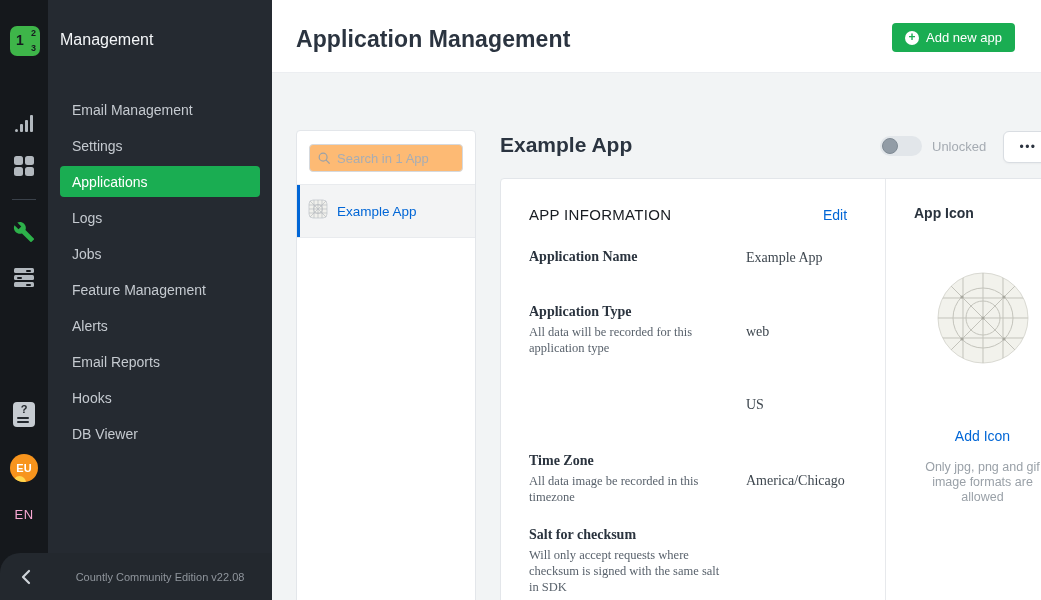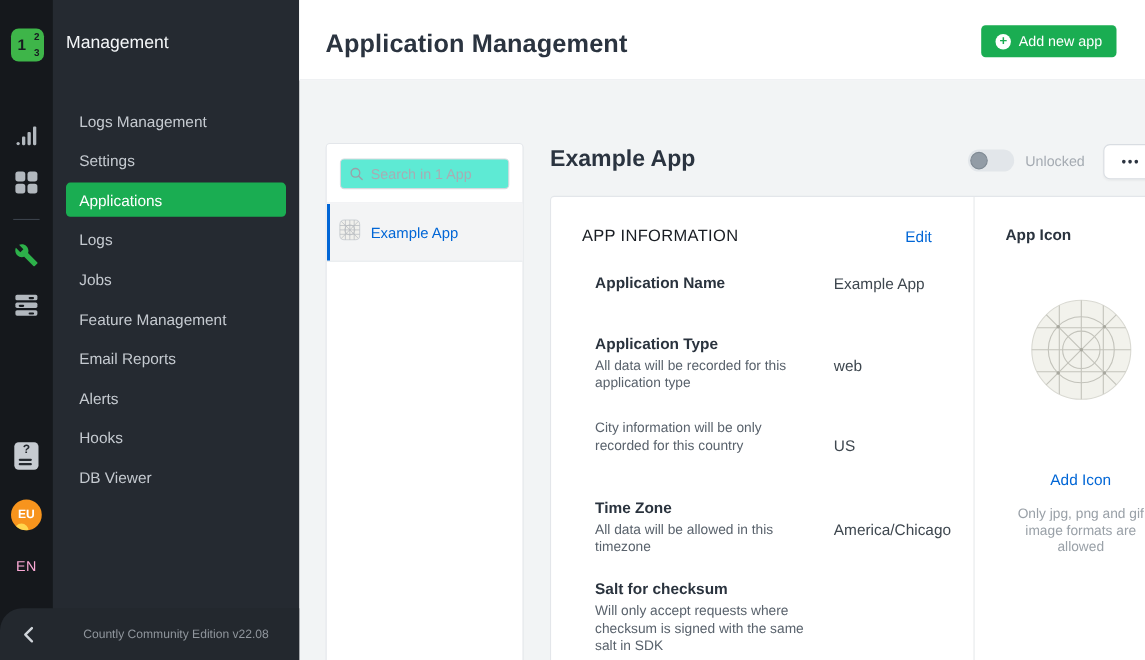--- a/index.html
+++ b/index.html
@@ -76,21 +76,21 @@
   .plus-ic{ width:14px; height:14px; border-radius:50%; background:#fff; color:var(--green);
     font-size:12px; font-weight:700; line-height:13px; text-align:center; }
 
   .content{ position:absolute; left:0; top:73px; width:100%; height:527px; }
 
   
   .list-card{ position:absolute; left:24px; top:57px; width:180px; height:480px;
     background:#fff; border:1px solid var(--card-border); border-radius:4px 4px 0 0; }
   .search-wrap{ position:relative; margin:13px 12px 12px; }
   .search-input{ width:100%; height:28px; border:1px solid #d5d9de; border-radius:4px;
-    padding:0 6px 0 27px; font-size:13px; font-family:inherit; color:#3e474f; background:#5eead4; }
+    padding:0 6px 0 27px; font-size:13px; font-family:inherit; color:#3e474f; background:#fdba74; }
   .search-input::placeholder{ color:#a7adb4; }
   .search-ic{ position:absolute; left:8px; top:7px; }
   .list-divider{ height:1px; background:#e9ebee; }
   .app-row{ position:relative; height:53px; display:flex; align-items:center; padding-left:11px;
     cursor:pointer; border-bottom:1px solid #e9ebee; }
   .app-row.selected{ background:#f3f4f5; box-shadow:inset 3px 0 0 var(--blue); }
   .app-row-label{ margin-left:9px; font-size:13.5px; font-weight:500; color:var(--blue); }
 
   
   .detail-title{ position:absolute; left:228px; top:60px; font-size:21px; font-weight:600; color:#2b3440; }
@@ -103,21 +103,21 @@
     border:1px solid #d9dde2; border-radius:6px; box-shadow:0 1px 2px rgba(0,0,0,.04);
     font-size:12px; letter-spacing:1.5px; color:#2c3440; cursor:pointer; font-family:inherit; }
 
   
   .detail-card{ position:absolute; left:228px; top:105px; width:580px; height:460px;
     background:#fff; border:1px solid var(--card-border); border-radius:4px 4px 0 0; }
   .section-title{ position:absolute; left:28px; top:27px; font-size:15px; font-weight:400;
     color:#181c22; letter-spacing:.3px; }
   .edit-link{ position:absolute; left:322px; top:28px; font-size:14px; color:var(--blue);
     cursor:pointer; text-decoration:none; }
-  .field-row{ position:absolute; left:40px; width:345px; }
+  .field-row{ position:absolute; left:28px; width:345px;font-family:Liberation Serif, serif; }
   .field-label{ font-size:14px; font-weight:700; color:#2a333e; }
   .field-desc{ margin-top:4px; width:197px; font-size:12.5px; line-height:16px; color:#59626c; }
   .field-value{ position:absolute; left:217px; top:1px; font-size:14px; color:#3e474f; white-space:nowrap; }
   .field-row.has-desc .field-value{ top:20px; }
 
   
   .icon-panel{ position:absolute; left:384px; top:0; bottom:0; right:0; border-left:1px solid #e7e9ec; }
   .icon-panel-title{ position:absolute; left:28px; top:26px; font-size:14px; font-weight:700; color:#2a333e; }
   .app-circle{ position:absolute; left:50%; transform:translateX(-50%); top:92px; }
   .add-icon-link{ position:absolute; left:0; right:0; top:249px; text-align:center; font-size:14px;
@@ -179,28 +179,28 @@
         </span>
     </div>
     <div class="rail-icon lang" style="top:507px">
       <span>EN</span>
     </div>
   </div>
 
   <div class="menu">
     <div class="menu-title">Management</div>
     <div class="menu-items" id="menu-items">
-        <div class="menu-item">Logs Management</div>
+        <div class="menu-item">Email Management</div>
         <div class="menu-item">Settings</div>
         <div class="menu-item active">Applications</div>
         <div class="menu-item">Logs</div>
         <div class="menu-item">Jobs</div>
         <div class="menu-item">Feature Management</div>
+        <div class="menu-item">Alerts</div>
         <div class="menu-item">Email Reports</div>
-        <div class="menu-item">Alerts</div>
         <div class="menu-item">Hooks</div>
         <div class="menu-item">DB Viewer</div>
       </div>
   </div>
 
   <div class="sidebar-footer">
     <div class="collapse-btn">
       <svg width="14" height="16" viewBox="0 0 12 16">
           <polyline points="9,2 3,8 9,14" fill="none" stroke="#cfd4d9" stroke-width="2.2" stroke-linecap="round" stroke-linejoin="round"></polyline>
         </svg>
@@ -271,26 +271,25 @@
           <div class="field-row" style="top: 70px;">
             <div class="field-label">Application Name</div>
             <div class="field-value">Example App</div>
           </div>
           <div class="field-row has-desc" style="top: 125px;">
             <div class="field-label">Application Type</div>
             <div class="field-desc">All data will be recorded for this application type</div>
             <div class="field-value">web</div>
           </div>
           <div class="field-row has-desc" style="top: 198px;">
-            <div class="field-desc">City information will be only recorded for this country</div>
             <div class="field-value">US</div>
           </div>
           <div class="field-row has-desc" style="top: 274px;">
             <div class="field-label">Time Zone</div>
-            <div class="field-desc">All data will be allowed in this timezone</div>
+            <div class="field-desc">All data image be recorded in this timezone</div>
             <div class="field-value">America/Chicago</div>
           </div>
           <div class="field-row has-desc" style="top: 348px;">
             <div class="field-label">Salt for checksum</div>
             <div class="field-desc">Will only accept requests where checksum is signed with the same salt in SDK</div>
             <div class="field-value"></div>
           </div>
         </div>
 
       <div class="icon-panel">

